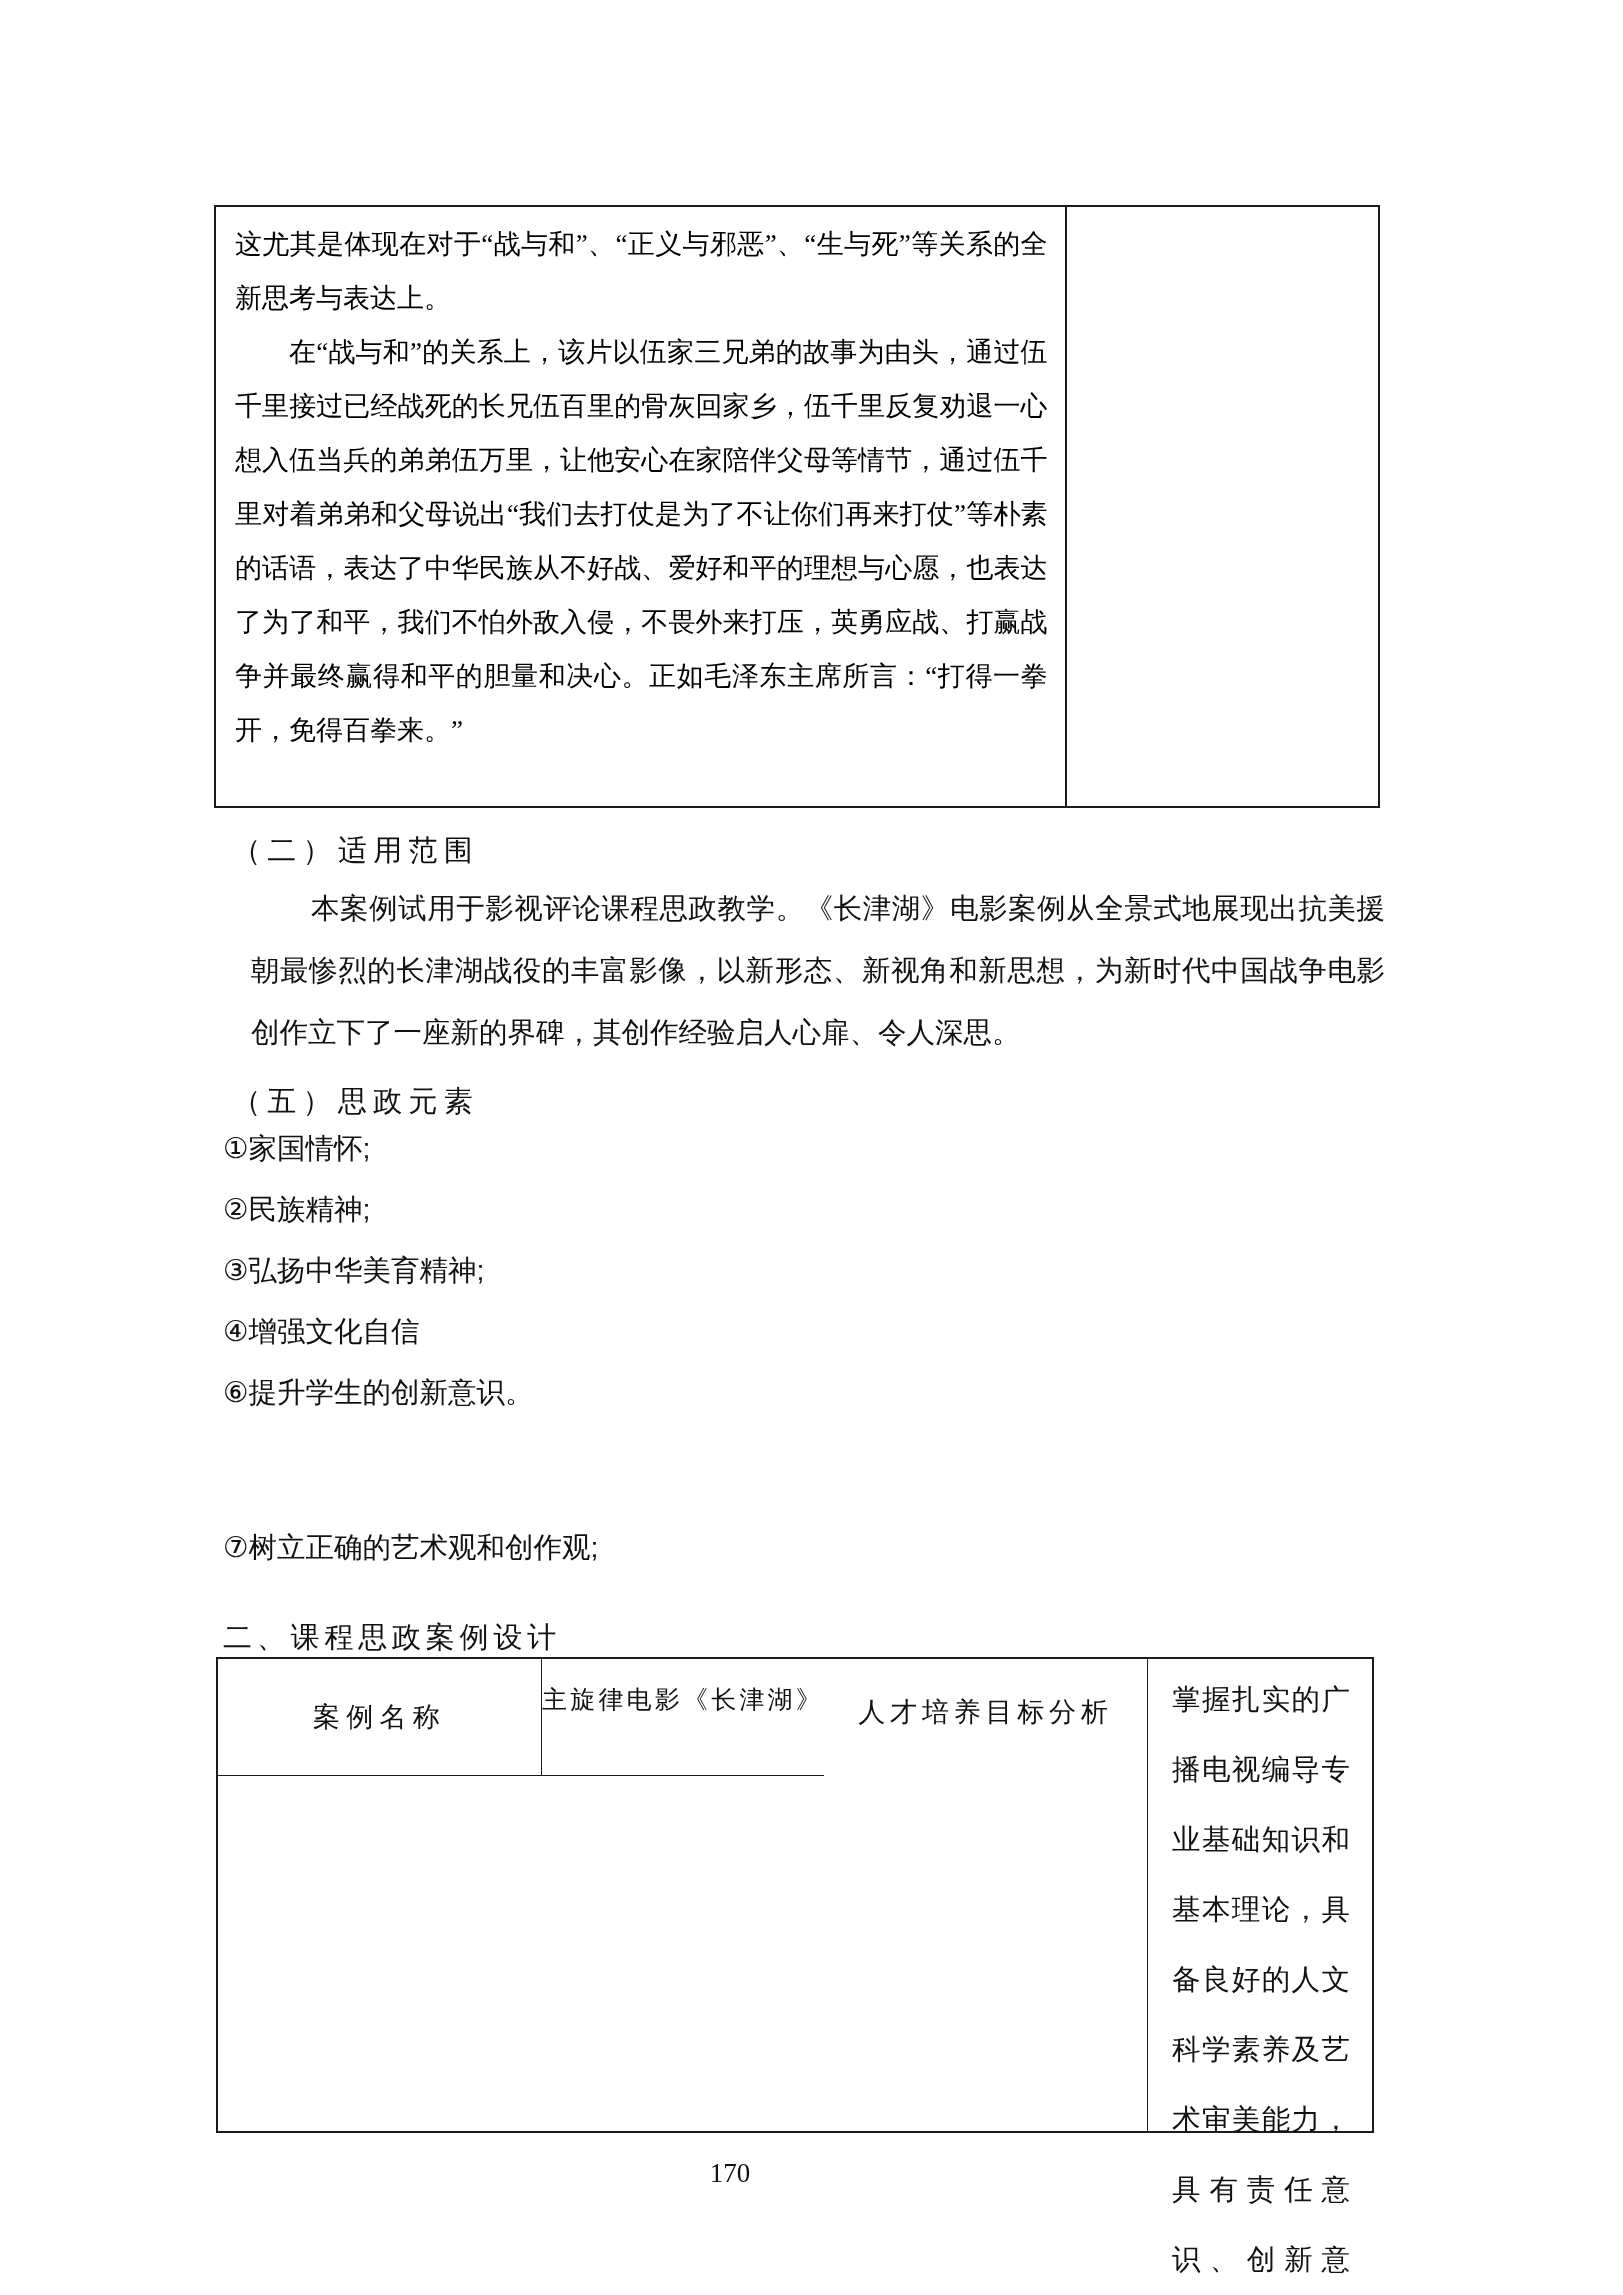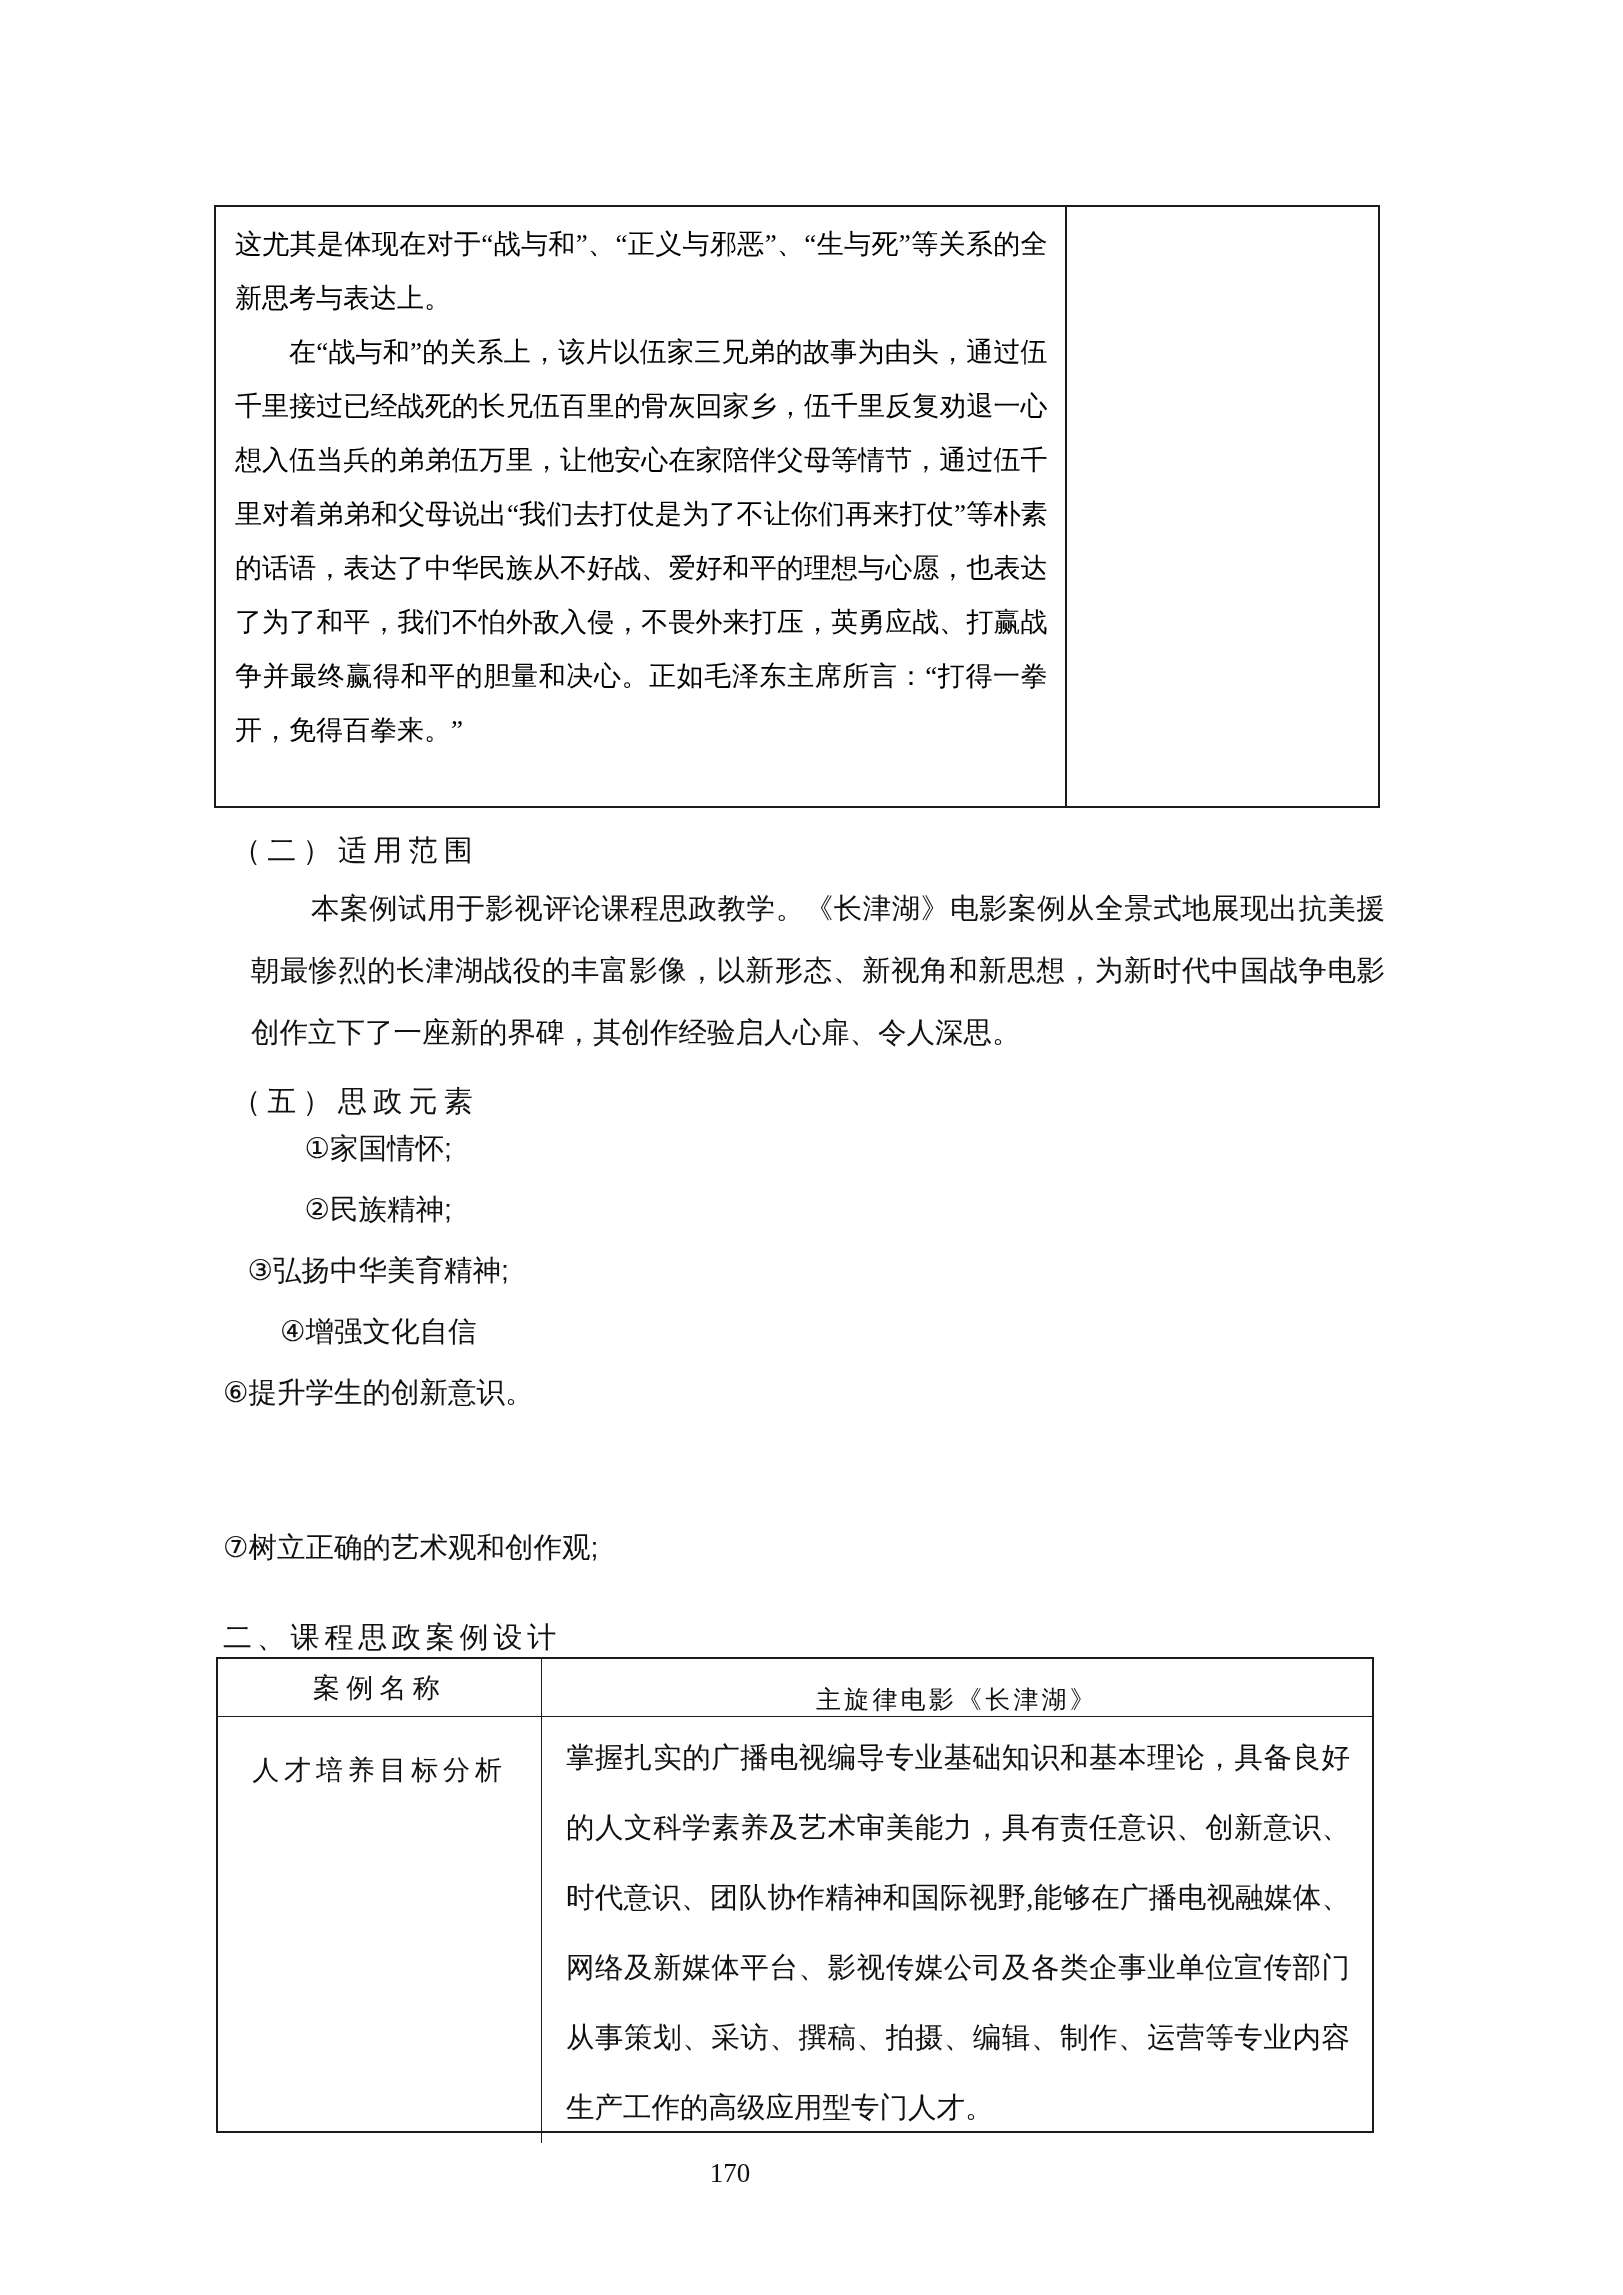--- a/index.html
+++ b/index.html
@@ -45,28 +45,28 @@
   
   .p-scope{
     left:251px;top:877px;width:1134px;
     font-size:28.5px;line-height:62px;
     text-align:justify;text-justify:inter-ideograph;
     text-indent:60px;color:#111;
   }
 
   
   .items{left:223px;top:1118px;font-size:28.5px;line-height:61px;color:#111;}
-  .items div{white-space:nowrap;text-align:center;}
+  .items div{white-space:nowrap;}
   .item7{left:223px;top:1529px;font-size:28.5px;color:#111;white-space:nowrap;}
 
   
   .t2{
     left:216px;top:1657px;width:1158px;height:476px;
     border:2.4px solid #1b1b1b;box-sizing:border-box;
-    display:flex;flex-direction:column;background:#fff;
+    display:flex;flex-direction:row;background:#fff;
   }
   .t2-row1{
     height:117px;display:flex;
     border-bottom:1.6px solid #1b1b1b;box-sizing:border-box;
   }
   .t2-row2{flex:1;display:flex;}
   .t2-label{
     width:324px;box-sizing:border-box;
     border-right:1.6px solid #1b1b1b;
     font-size:27px;letter-spacing:6.3px;

